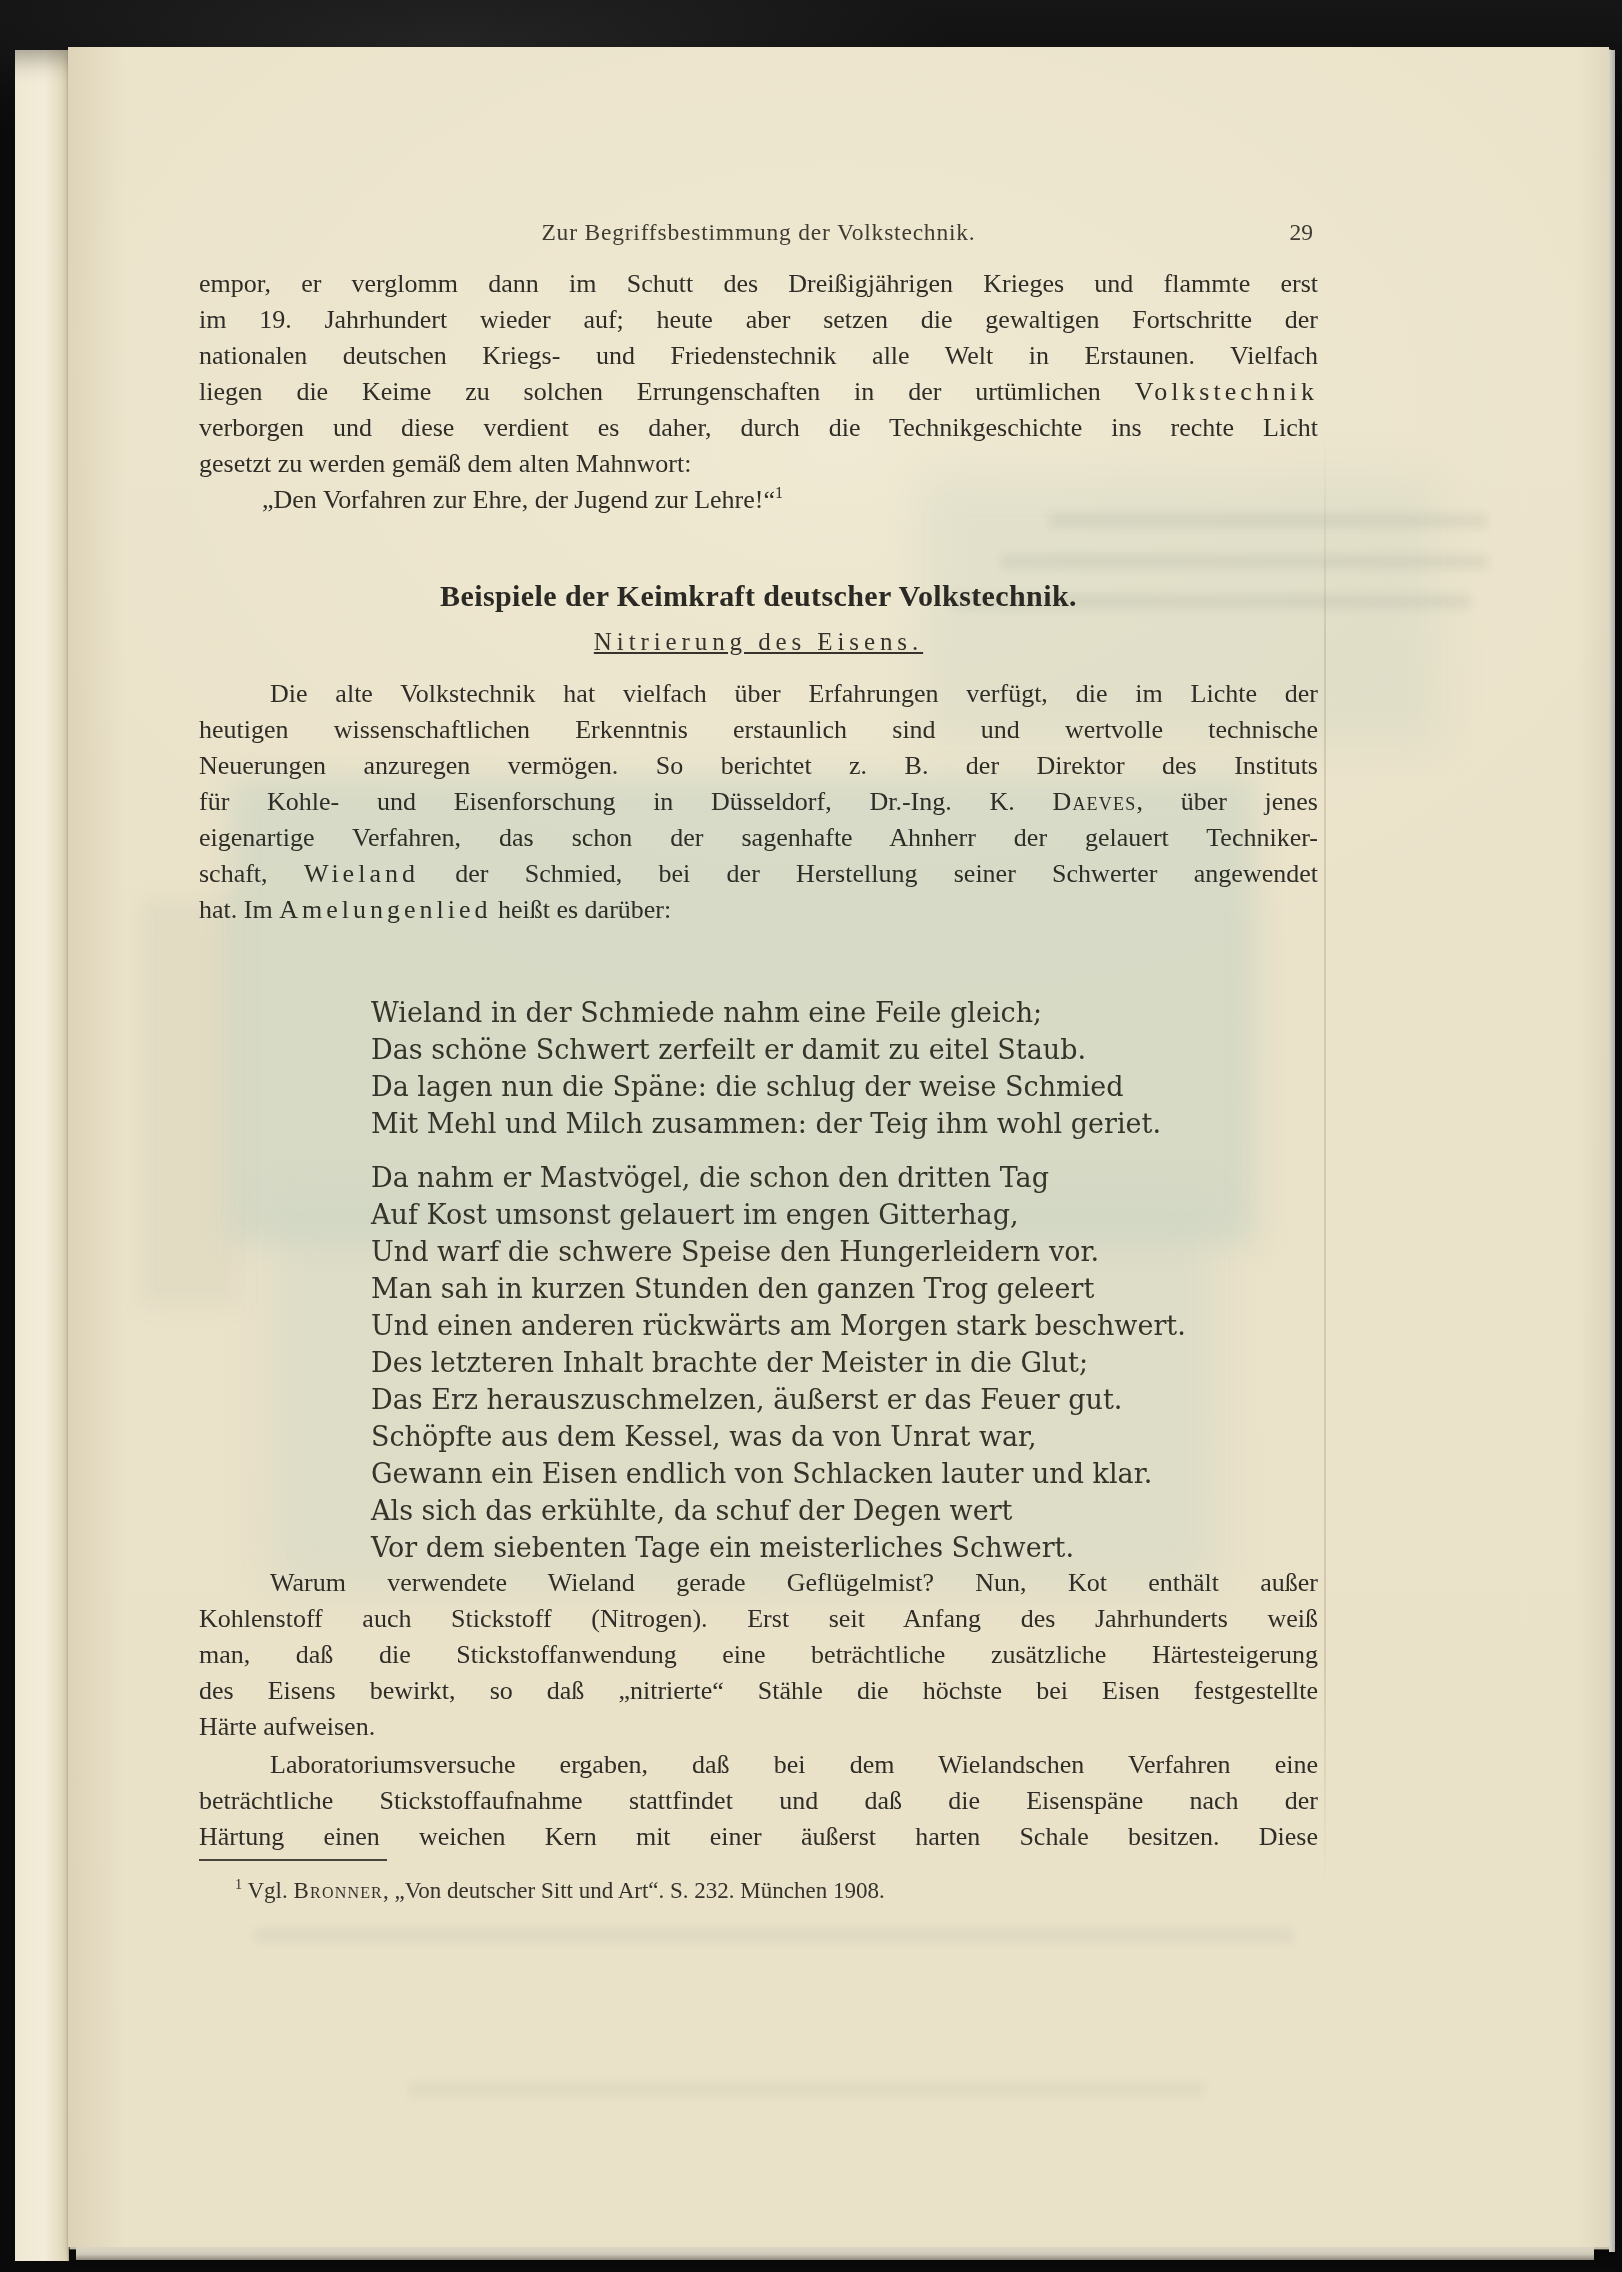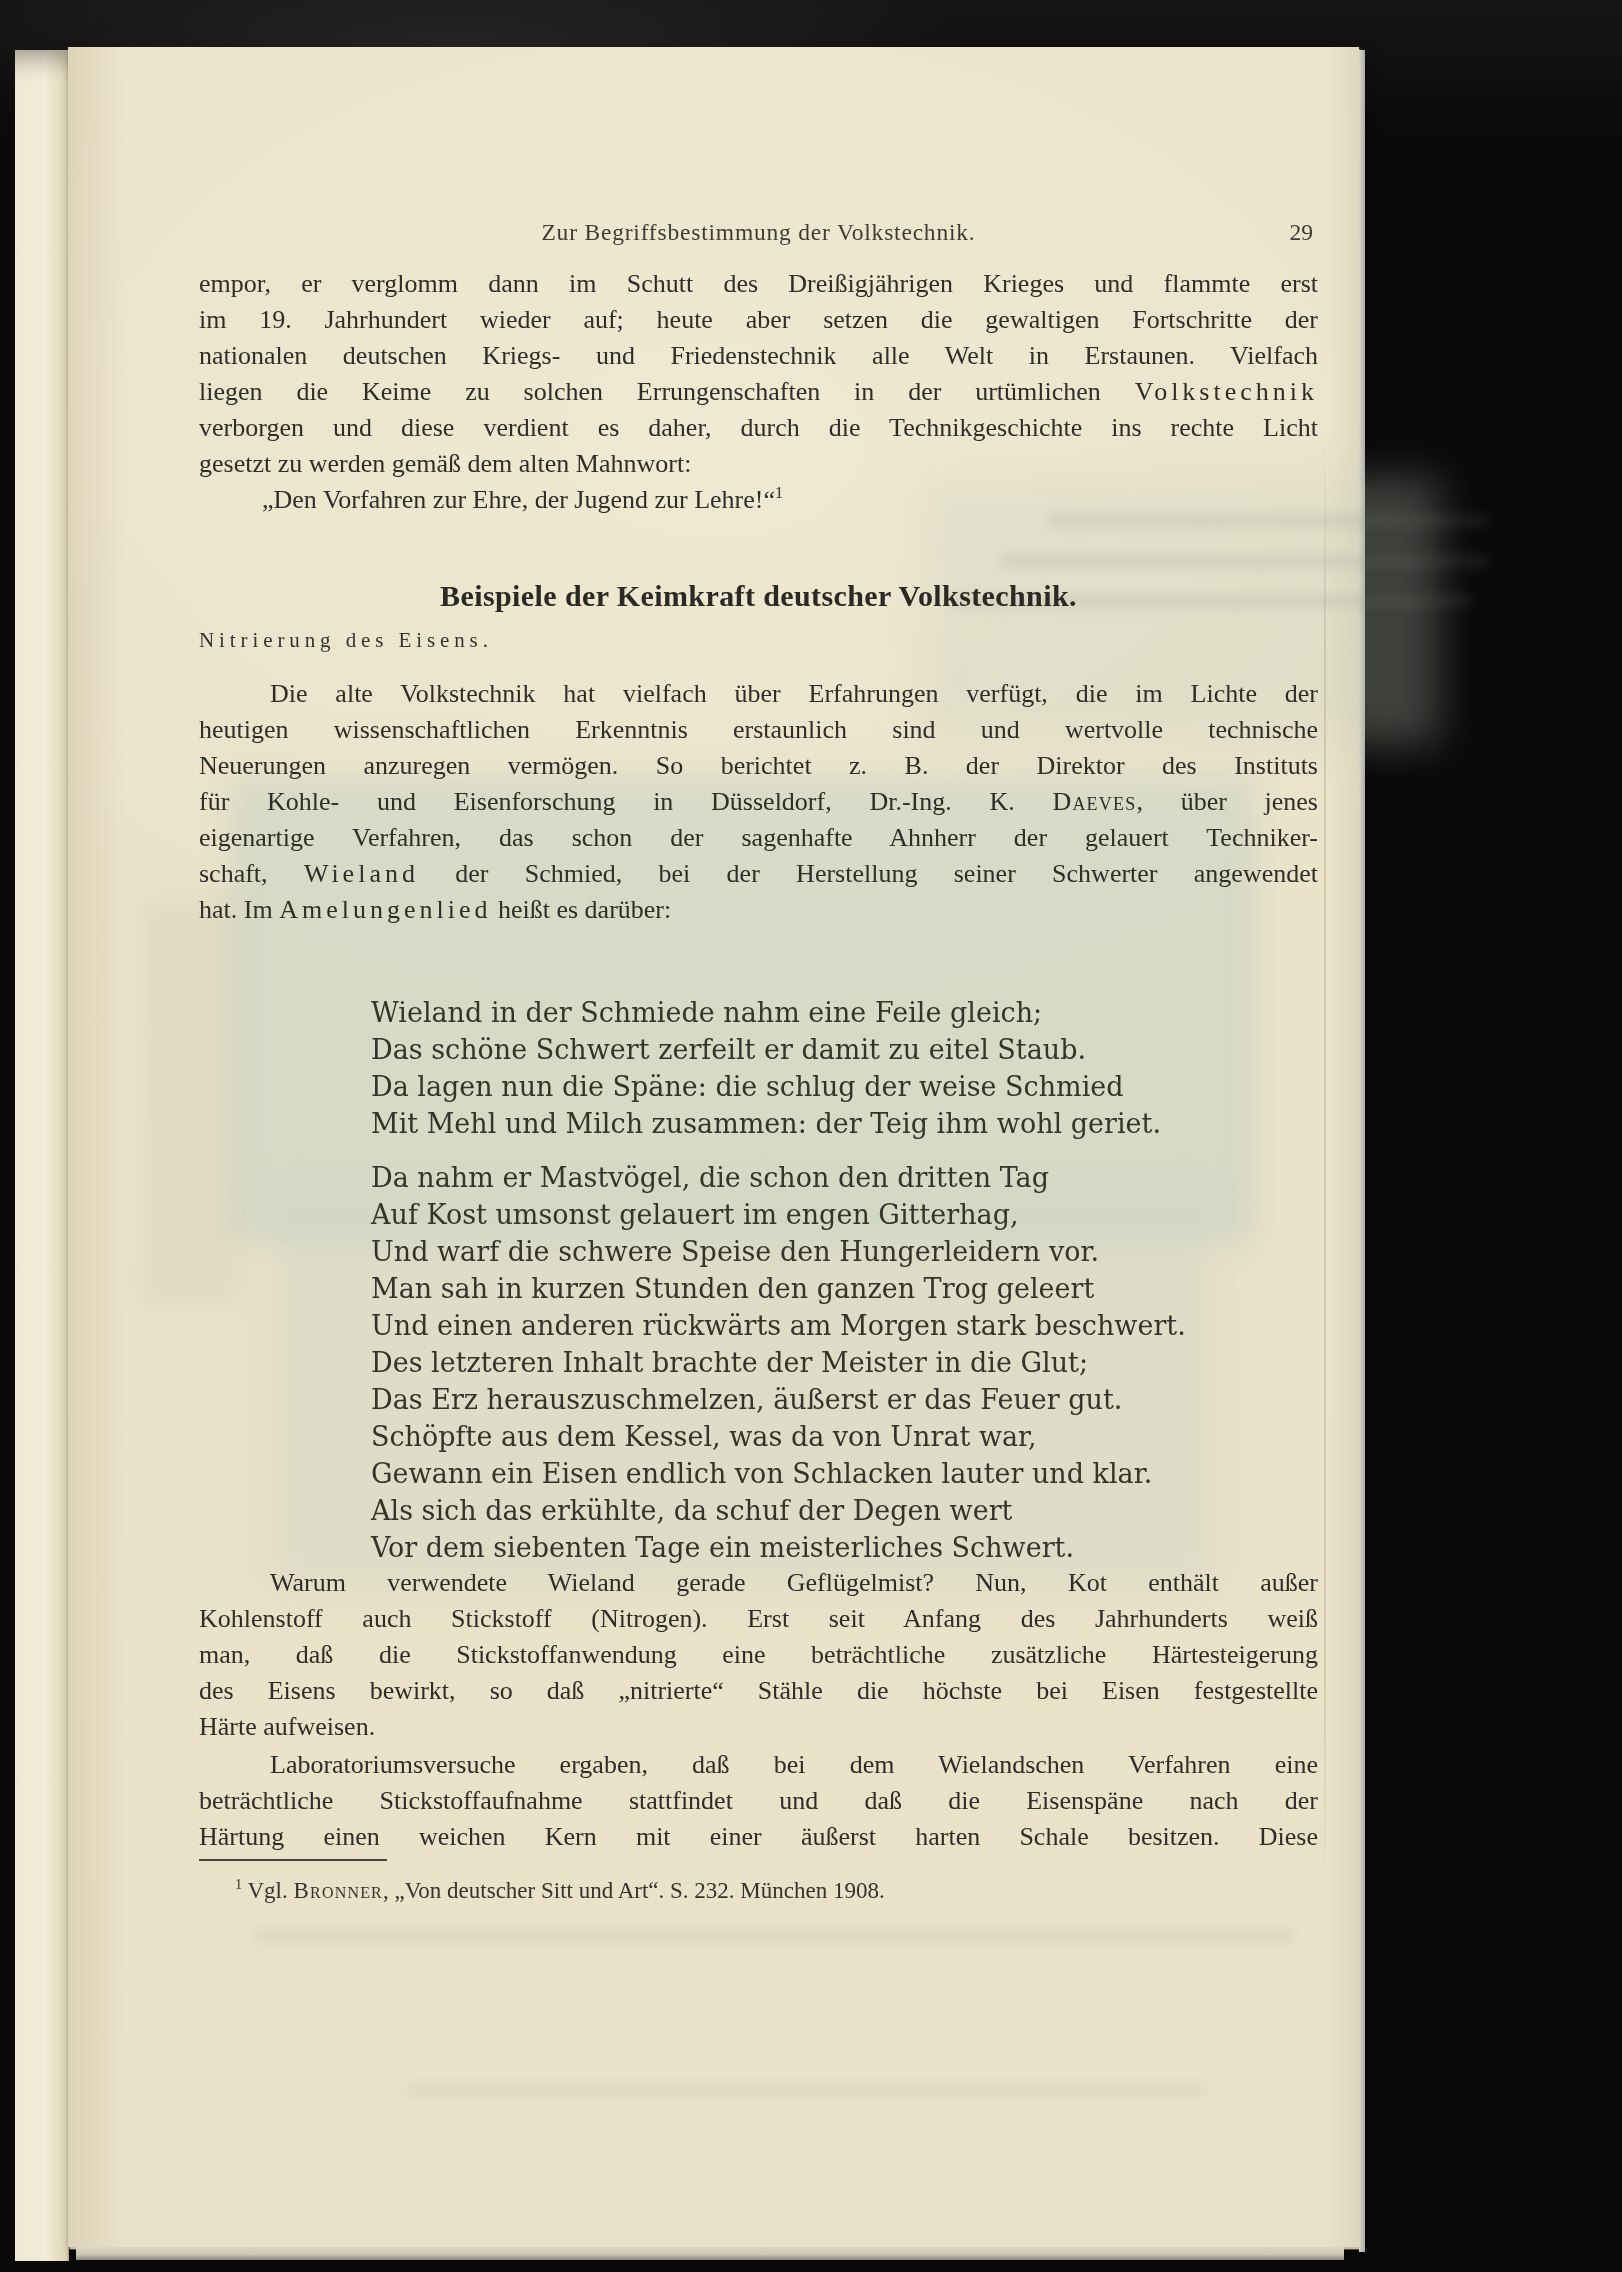--- a/index.html
+++ b/index.html
@@ -16,21 +16,21 @@
       linear-gradient(180deg,#161616 0%,#0a0a0a 6%,#0a0a0a 100%);
   }
   
   .under-pages{
     position:absolute;left:14.6px;top:50px;width:54px;height:2211px;
     background:linear-gradient(90deg,#efe8d3 0%,#f3ecd8 55%,#ded5b8 96%,#b5ab8d 100%);
     box-shadow:inset 0 32px 24px -24px rgba(0,0,0,.35);
   }
   
   .page{
-    position:absolute;left:68px;top:47px;width:1291px;height:2200px;
+    position:absolute;left:68px;top:47px;width:1541px;height:2200px;
     background:
       linear-gradient(90deg, rgba(140,120,80,.14) 0px, rgba(140,120,80,0) 57px),
       linear-gradient(270deg, rgba(120,110,80,.10) 0px, rgba(120,110,80,0) 32px),
       radial-gradient(ellipse 1135px 730px at 50% 18%, rgba(255,252,238,.25), rgba(255,252,238,0) 80%),
       linear-gradient(180deg,#ebe3ca 0%,#eae2c9 40%,#e9e1c8 100%);
     box-shadow:1.6px 2.4px 0 #c6beac, 4.9px 6.5px 11.4px rgba(0,0,0,.55);
   }
   
   .page::after{
     content:"";position:absolute;left:8px;right:14.6px;bottom:-13px;height:13px;
@@ -72,21 +72,21 @@
   .bline.endline{text-align-last:left;}
   .bline.indent{padding-left:71px;}
   .bline.quoteline{padding-left:63px;text-align-last:left;}
 
   #p1{top:219px;}
   #p2{top:629px;}
   #p3{top:1518px;}
   #p4{top:1700px;}
 
   .chap-heading{top:532px;text-align:center;font-weight:bold;font-size:30px;color:#2b2923;letter-spacing:0.4px;}
-  .sub-heading{top:581px;font-size:21px;letter-spacing:4.9px;color:#35332c;}
+  .sub-heading{top:581px;text-align:center;font-size:25px;letter-spacing:4.9px;color:#35332c;text-decoration:underline;}
 
   .sperr{letter-spacing:4px;}
   .smallcaps{font-variant:small-caps;letter-spacing:1.2px;}
   .sup{font-size:.62em;vertical-align:super;line-height:0;}
 
   .poem{font-family:"DejaVu Serif", serif;font-size:27px;color:#36332b;padding-left:172px;}
   .poem .vline{line-height:37px;white-space:nowrap;}
   #poem1{top:920px;margin-top:27px;}
   #poem2{top:1112px;}
 

